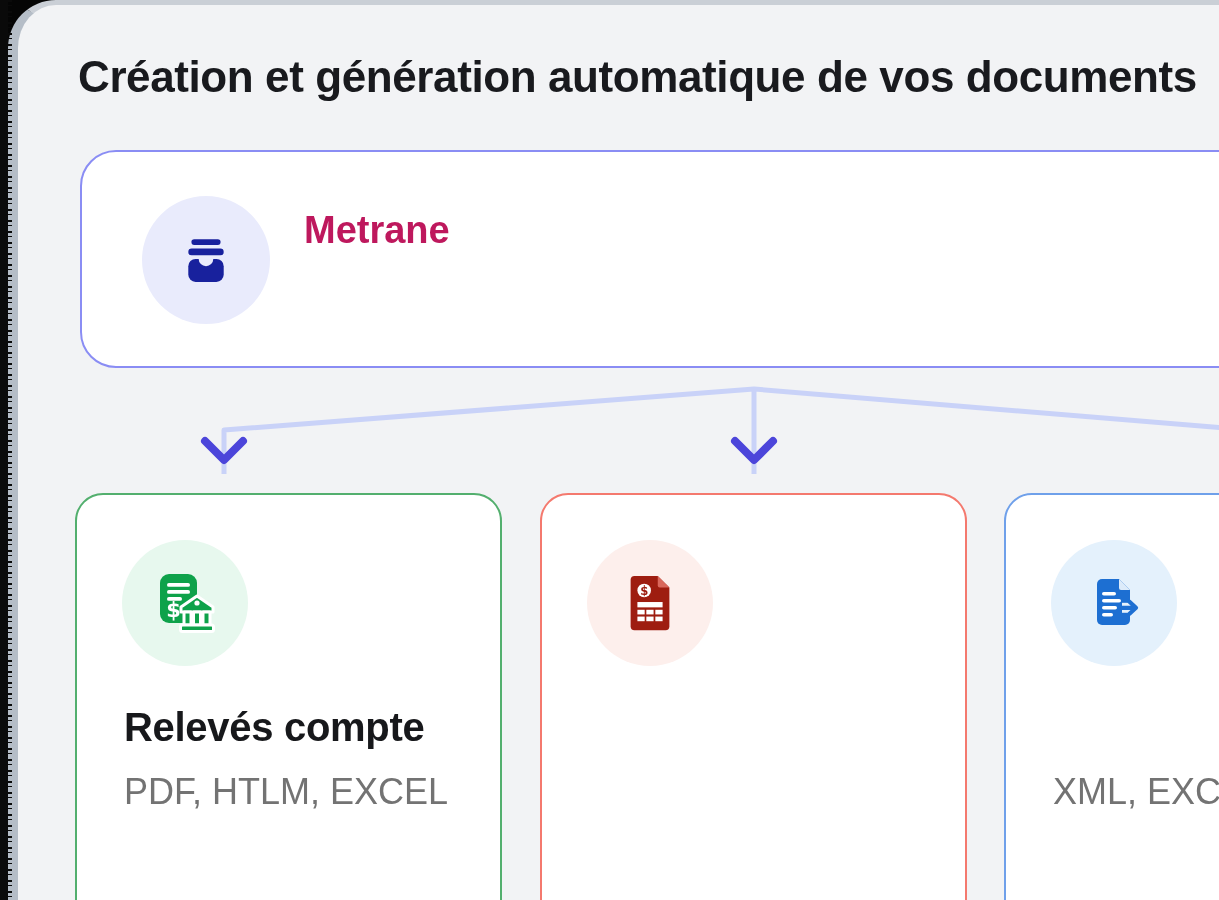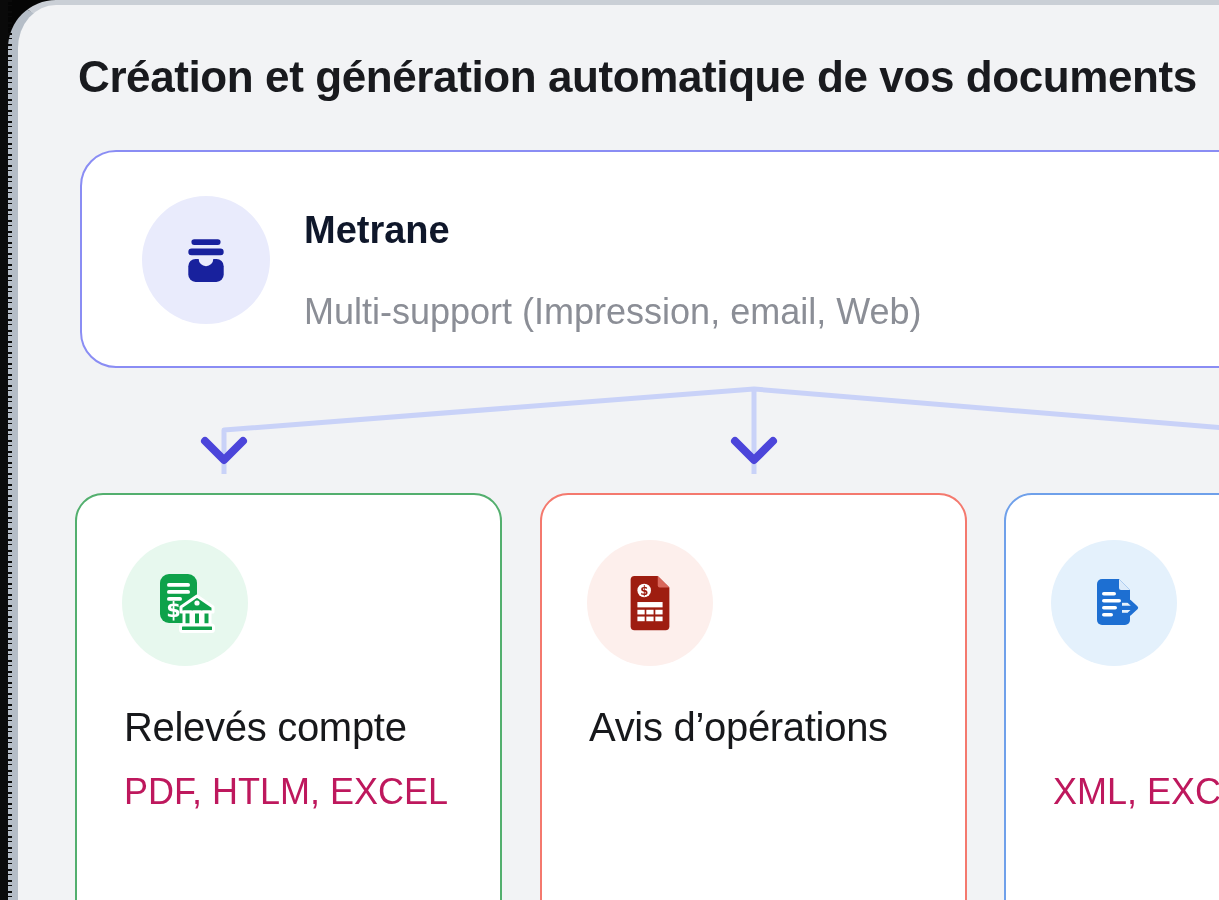--- a/index.html
+++ b/index.html
@@ -33,43 +33,43 @@
   .root-card{
     position:absolute;left:80px;top:150px;width:1190px;height:218px;
     background:#fff;border:2.5px solid #8A8DF4;border-radius:36px;
     box-sizing:border-box;
   }
   .root-card .icon-circle{
     position:absolute;left:60px;top:44px;width:128px;height:128px;border-radius:50%;
     display:flex;align-items:center;justify-content:center;
   }
   .root-text{position:absolute;left:222px;top:56px;}
-  .root-title{font-size:38px;font-weight:600;color:#0f172a;line-height:1.2;}
+  .root-title{font-size:38px;font-weight:600;color:#be185d;line-height:1.2;}
   .root-subtitle{margin-top:36px;font-size:36px;font-weight:400;color:#8B8E96;line-height:1.2;white-space:nowrap;}
   
   .connector{position:absolute;left:0;top:0;width:1219px;height:900px;pointer-events:none;}
   
   .doc-card{
     position:absolute;top:493px;width:427px;height:480px;
     background:#fff;border:2px solid;border-radius:28px;box-sizing:border-box;
   }
   .doc-card.pos-1{left:75px;}
   .doc-card.pos-2{left:540px;}
   .doc-card.pos-3{left:1004px;}
   .doc-card .icon-circle{
     position:absolute;left:45px;top:45px;width:126px;height:126px;border-radius:50%;
     display:flex;align-items:center;justify-content:center;
   }
   .doc-title{
     position:absolute;left:47px;top:210px;
-    font-size:40px;font-weight:400;color:#17181B;letter-spacing:-0.3px;white-space:nowrap;
+    font-size:40px;font-weight:700;color:#17181B;letter-spacing:-0.3px;white-space:nowrap;
   }
   .doc-subtitle{
     position:absolute;left:47px;top:276px;
-    font-size:36px;font-weight:400;color:#be185d;white-space:nowrap;
+    font-size:36px;font-weight:400;color:#737373;white-space:nowrap;
   }
 </style>
 </head>
 <body>
 
 <div class="stage">
 
   <div class="panel" style="background-color: rgb(242, 243, 245); border-top-color: rgb(202, 207, 214); border-left-color: rgb(181, 189, 199);"></div>
   <div class="torn"></div>
 
@@ -81,21 +81,20 @@
         <g fill="#18219D">
           <rect x="10" y="4" width="28" height="5.5" rx="2.75"></rect>
           <rect x="7" y="13" width="34" height="6.5" rx="3.25"></rect>
           <rect x="7" y="23" width="34" height="22" rx="7"></rect>
         </g>
         <path d="M17 23 a7 7 0 0 0 14 0 z" fill="#E9EBFC"></path>
       </svg>
     </div>
     <div class="root-text">
       <div class="root-title">Metrane</div>
-      <div class="root-subtitle">Multi-support (Impression, email, Web)</div>
     </div>
   </section>
 
   <svg class="connector" viewBox="0 0 1219 900">
     <polyline points="224,474 224,430 754,389 1320,436 1320,474" fill="none" stroke-width="5" stroke-linejoin="round" stroke="#C9D2F8"></polyline>
     <line x1="754" y1="389" x2="754" y2="474" stroke-width="5" stroke="#C9D2F8"></line>
     <path d="M205 441 L224 460 L243 441" fill="none" stroke-width="8" stroke-linecap="round" stroke-linejoin="round" stroke="#4C45DA"></path>
     <path d="M735 441 L754 460 L773 441" fill="none" stroke-width="8" stroke-linecap="round" stroke-linejoin="round" stroke="#4C45DA"></path>
   </svg>
 
@@ -134,21 +133,20 @@
         <g fill="#fff">
           <rect x="19" y="39" width="7.5" height="4.8"></rect>
           <rect x="28.2" y="39" width="7.5" height="4.8"></rect>
           <rect x="37.5" y="39" width="7.5" height="4.8"></rect>
           <rect x="19" y="46" width="7.5" height="4.8"></rect>
           <rect x="28.2" y="46" width="7.5" height="4.8"></rect>
           <rect x="37.5" y="46" width="7.5" height="4.8"></rect>
         </g>
       </svg>
     </div>
-    <div class="doc-title">Avis d’opérations</div>
   </section>
 
   <section class="doc-card pos-3" style="border-color: rgb(111, 160, 234);">
     <div class="icon-circle" style="background-color: rgb(228, 241, 252);">
       <svg width="64" height="64" viewBox="0 0 64 64">
         <path d="M20 8 h17 l11 11 v30 a5 5 0 0 1 -5 5 h-23 a5 5 0 0 1 -5 -5 v-36 a5 5 0 0 1 5 -5 z" fill="#1D6FD2"></path>
         <path d="M37 8 l11 11 h-9 a2 2 0 0 1 -2 -2 z" fill="#DCEBFA"></path>
         <g fill="#fff">
           <rect x="20" y="21" width="14" height="3.6" rx="1.8"></rect>
           <rect x="20" y="28" width="19" height="3.6" rx="1.8"></rect>

